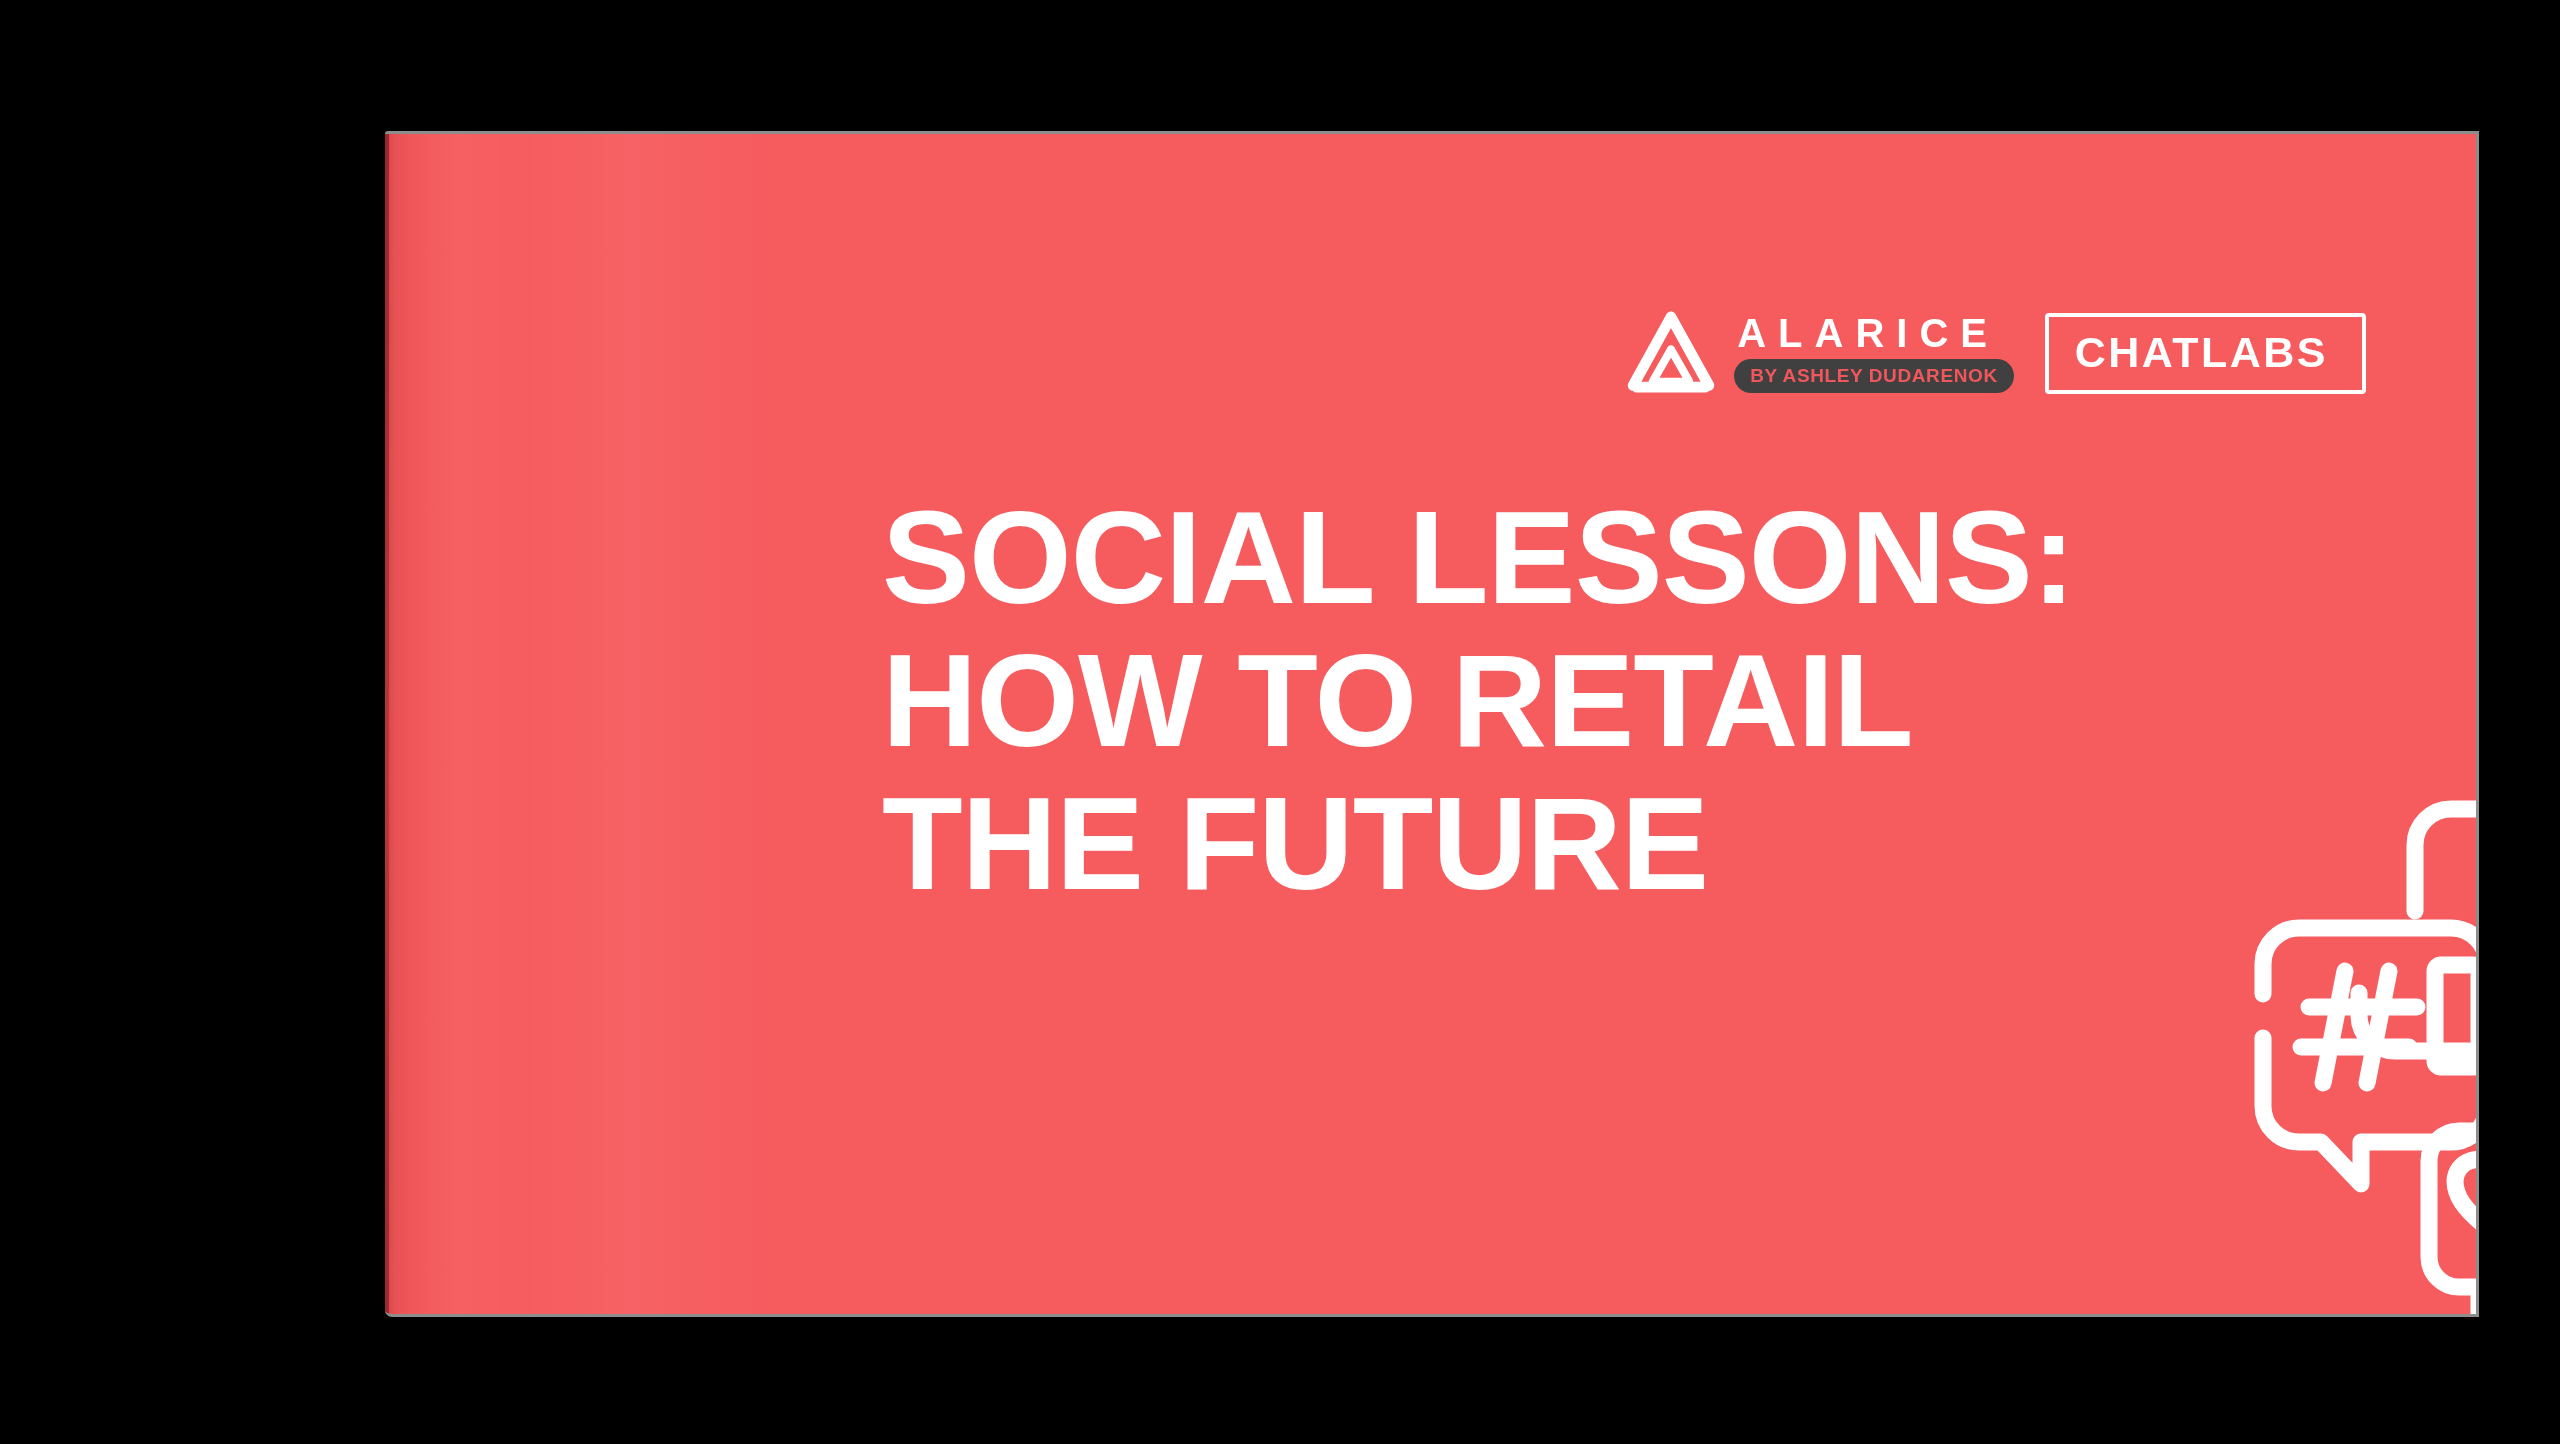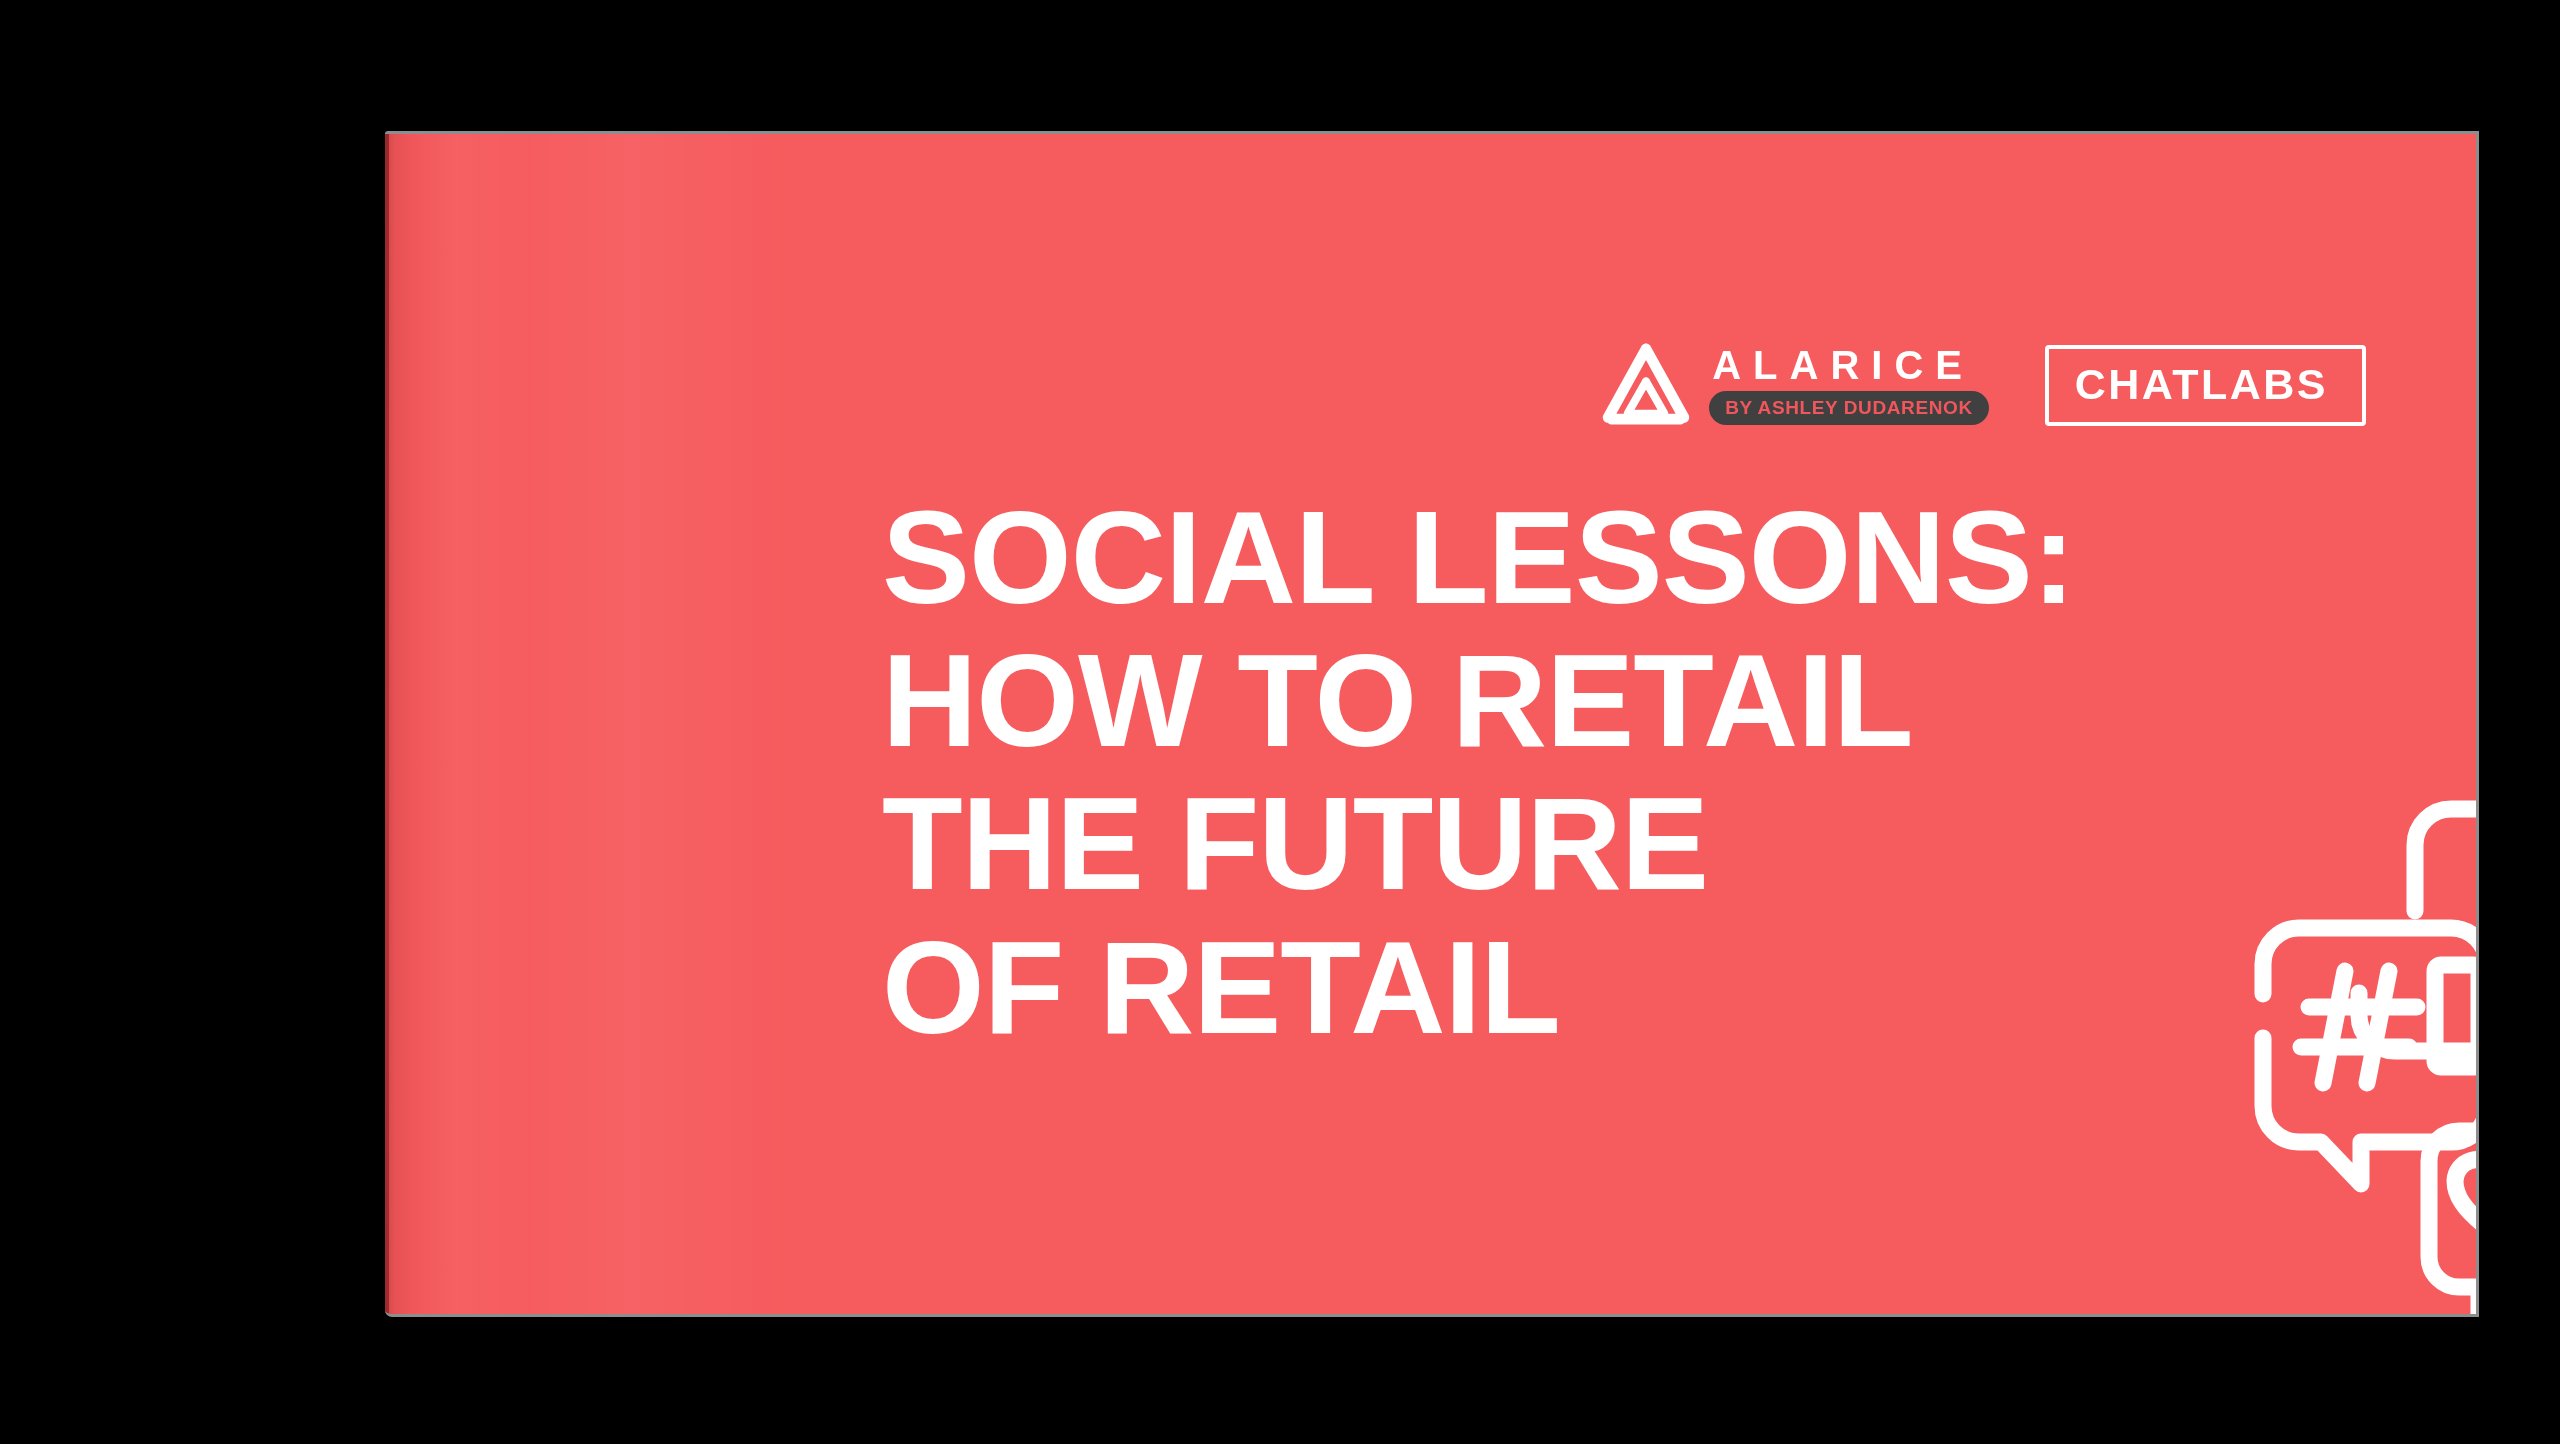--- a/index.html
+++ b/index.html
@@ -68,22 +68,21 @@
     pointer-events: none;
   }
 
   
   #logo-row {
     position: absolute;
     right: 110px;
     top: 175px;
     display: flex;
     align-items: center;
-    gap: 56px;
-    margin-top: 32px;
+    gap: 31px;
   }
 
   #alarice-logo {
     display: flex;
     align-items: center;
     gap: 18px;
   }
   #alarice-mark { width: 90px; height: 88px; display:block; }
   #alarice-text-block {
     display: flex;
@@ -187,21 +186,20 @@
       </div>
 
       <div id="chatlabs-logo">CHATLABS</div>
 
     </div>
 
     <div id="title-block">
       <div class="title-line">SOCIAL LESSONS:</div>
       <div class="title-line">HOW TO RETAIL</div>
       <div class="title-line">THE FUTURE</div>
-      <div class="title-line">OF RETAIL</div>
     </div>
 
     <div id="subtitle">LESSONS FOR 'AND FROM CHINA</div>
 
     <div id="social-illustration">
       <svg viewBox="0 0 510 540" aria-hidden="true">
         <g fill="none" stroke="#ffffff" stroke-width="17" stroke-linecap="round" stroke-linejoin="round">
 
           <g>
             <path d="M228 30 h60

